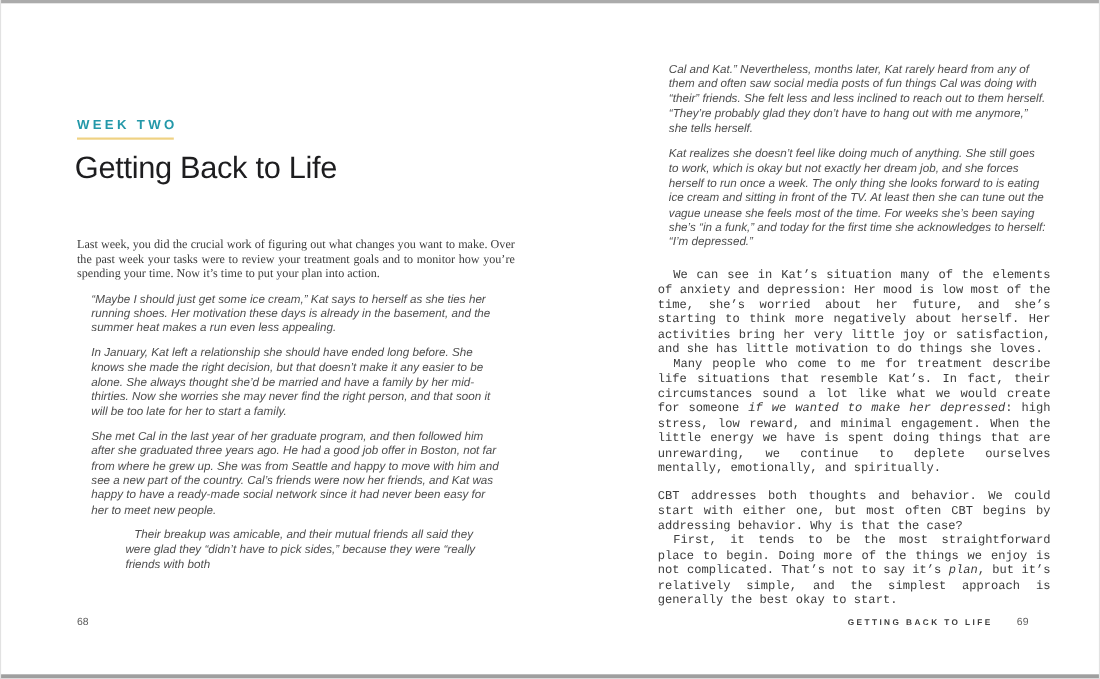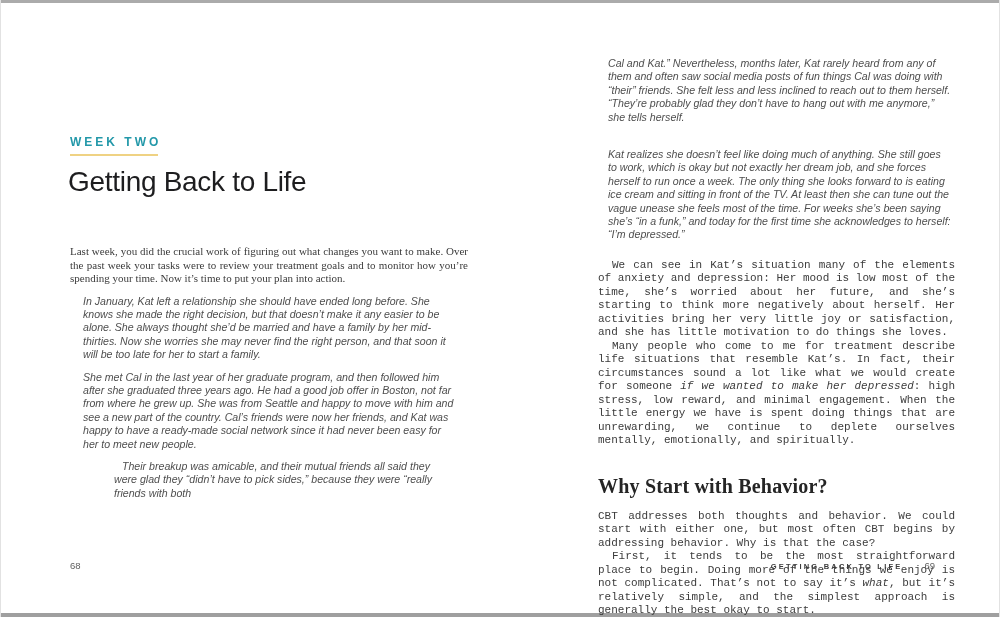--- a/index.html
+++ b/index.html
@@ -19,21 +19,21 @@
   .edge-bottom { bottom: 0; height: 4px; background: #9f9f9f; }
   .edge-left, .edge-right {
     position: absolute; top: 0; bottom: 0; width: 1px; background: #e2e2e2;
   }
   .edge-left { left: 0; }
   .edge-right { right: 0; }
 
   
   .left-page {
     position: absolute;
-    left: 70px; top: 135px;
+    left: 70px; top: 106px;
     width: 398px;
   }
   .kicker {
     font-family: "Liberation Sans", sans-serif;
     font-size: 12px;
     font-weight: bold;
     letter-spacing: 3px;
     color: #2398a9;
   }
   .kicker-underline {
@@ -67,21 +67,21 @@
   .left-page .ital:first-of-type { margin-top: 13px; }
   .ital.first-indent { text-indent: 8px; margin-left: 44px; }
 
   
   .right-page {
     position: absolute;
     left: 598px; top: 57px;
     width: 357px;
   }
   .right-page .ital { margin: 0 4px 0 10px; }
-  .right-page .ital + .ital { margin-top: 24px; }
+  .right-page .ital + .ital { margin-top: 10px; }
   .serif-block { margin-top: 17px; font-family: Liberation Mono, monospace; }
   .serif-block p {
     margin: 0;
     font-size: 11px;
     line-height: 13.5px;
     text-align: justify;
     color: #3b3b3b;
   }
   .serif-block p.indent { text-indent: 14px; }
   .section-heading {
@@ -129,39 +129,39 @@
   <div class="edge-top"></div>
   <div class="edge-bottom"></div>
   <div class="edge-left"></div>
   <div class="edge-right"></div>
 
   <div class="left-page">
     <div class="kicker">WEEK TWO</div>
     <div class="kicker-underline"></div>
     <h1 class="chapter-title">Getting Back to Life</h1>
     <p class="intro">Last week, you did the crucial work of figuring out what changes you want to make. Over the past week your tasks were to review your treatment goals and to monitor how you’re spending your time. Now it’s time to put your plan into action.</p>
+    <p class="ital">“Maybe I should just get some ice cream,” Kat says to herself as she ties her running shoes. Her motivation these days is already in the basement, and the summer heat makes a run even less appealing.</p>
     <p class="ital">In January, Kat left a relationship she should have ended long before. She knows she made the right decision, but that doesn’t make it any easier to be alone. She always thought she’d be married and have a family by her mid-thirties. Now she worries she may never find the right person, and that soon it will be too late for her to start a family.</p>
     <p class="ital">She met Cal in the last year of her graduate program, and then followed him after she graduated three years ago. He had a good job offer in Boston, not far from where he grew up. She was from Seattle and happy to move with him and see a new part of the country. Cal’s friends were now her friends, and Kat was happy to have a ready-made social network since it had never been easy for her to meet new people.</p>
     <p class="ital first-indent">Their breakup was amicable, and their mutual friends all said they were glad they “didn’t have to pick sides,” because they were “really friends with both</p>
   </div>
 
   <div class="right-page">
     <p class="ital">Cal and Kat.” Nevertheless, months later, Kat rarely heard from any of them and often saw social media posts of fun things Cal was doing with “their” friends. She felt less and less inclined to reach out to them herself. “They’re probably glad they don’t have to hang out with me anymore,” she tells herself.</p>
     <p class="ital">Kat realizes she doesn’t feel like doing much of anything. She still goes to work, which is okay but not exactly her dream job, and she forces herself to run once a week. The only thing she looks forward to is eating ice cream and sitting in front of the TV. At least then she can tune out the vague unease she feels most of the time. For weeks she’s been saying she’s “in a funk,” and today for the first time she acknowledges to herself: “I’m depressed.”</p>
 
     <div class="serif-block">
       <p class="indent">We can see in Kat’s situation many of the elements of anxiety and depression: Her mood is low most of the time, she’s worried about her future, and she’s starting to think more negatively about herself. Her activities bring her very little joy or satisfaction, and she has little motivation to do things she loves.</p>
       <p class="indent"><span>Many people who come to me for treatment describe life situations that resemble Kat’s. In fact, their circumstances sound a lot like what we would create for someone </span><i>if we wanted to make her depressed</i><span>: high stress, low reward, and minimal engagement. When the little energy we have is spent doing things that are unrewarding, we continue to deplete ourselves mentally, emotionally, and spiritually.</span></p>
     </div>
 
-    <h2 class="section-heading">Why Start with Behavior?</h2>
 
     <div class="serif-block section-body">
       <p>CBT addresses both thoughts and behavior. We could start with either one, but most often CBT begins by addressing behavior. Why is that the case?</p>
-      <p class="indent"><span>First, it tends to be the most straightforward place to begin. Doing more of the things we enjoy is not complicated. That’s not to say it’s </span><i>what</i><span>, but it’s relatively simple, and the simplest approach is generally the best okay to start.</span></p>
+      <p class="indent"><span>First, it tends to be the most straightforward place to begin. Doing more of the things we enjoy is not complicated. That’s not to say it’s </span><i>plan</i><span>, but it’s relatively simple, and the simplest approach is generally the best okay to start.</span></p>
     </div>
   </div>
 
   <div class="footer-left">68</div>
   <div class="footer-right">
     <span class="running-title">GETTING BACK TO LIFE</span>
     <span class="footer-pagenum">69</span>
   </div>
 </div>
 

